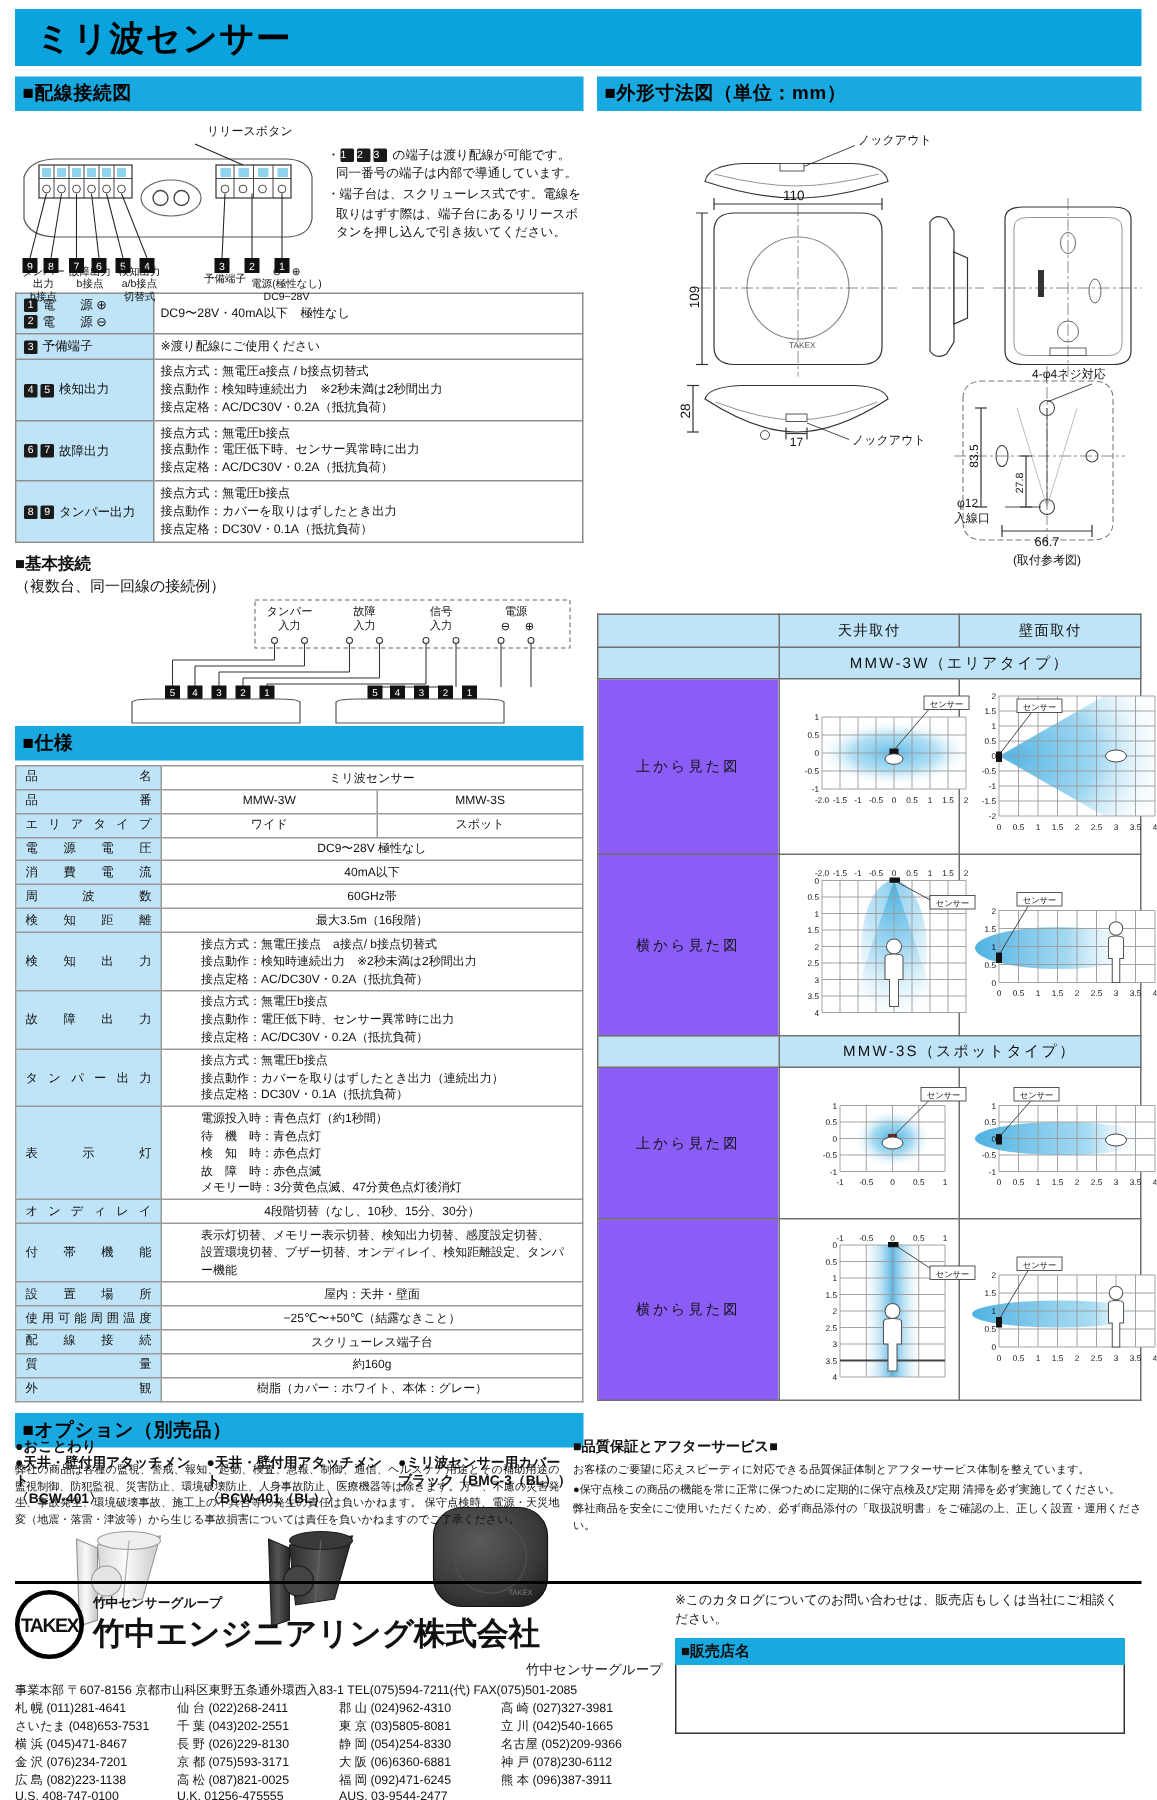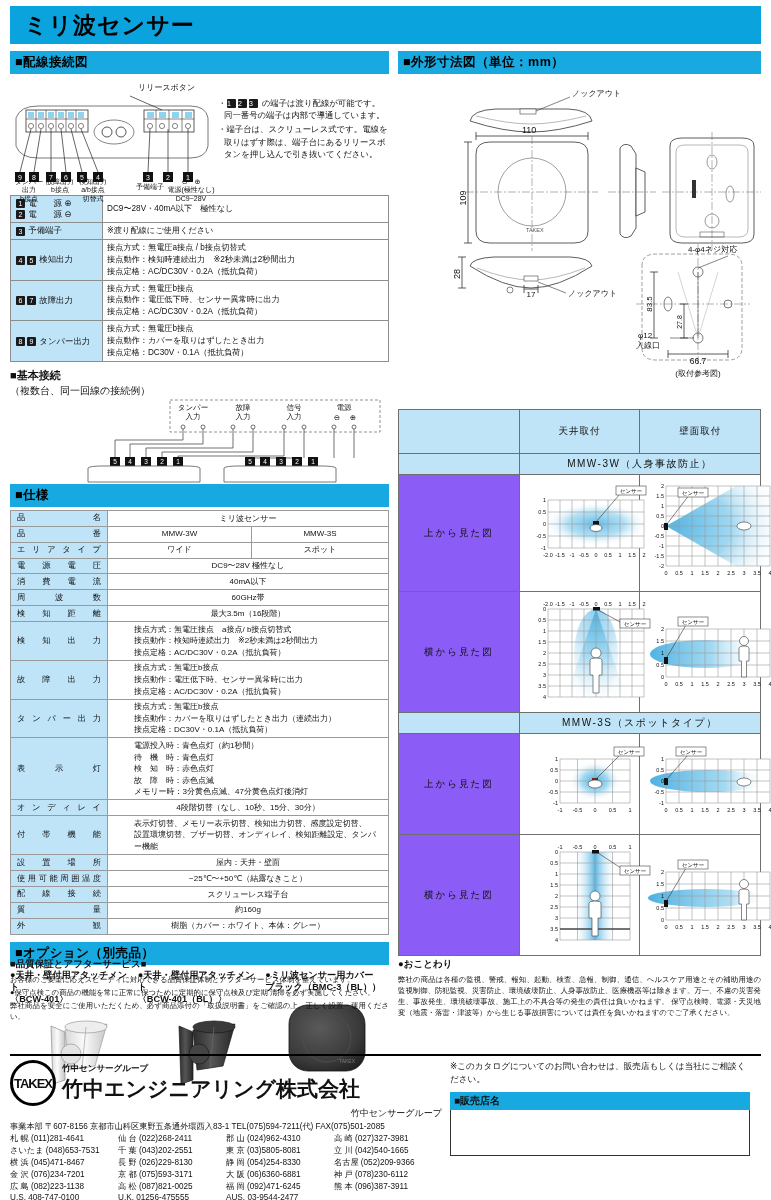--- a/index.html
+++ b/index.html
@@ -90,21 +90,21 @@
   .opt-item { width: 33.3%; }
   .opt-cap { font-size: 9.2px; font-weight: bold; line-height: 1.35; }
   .opt-img { height: 82px; display: flex; align-items: flex-end; justify-content: center; }
 
   
   .dim-wrap { position: relative; height: 330px; margin-top: 2px; }
 
   
   .tbl-area { border: 1px solid #3b3b3b; margin-top: 3px; table-layout: fixed; }
   .tbl-area td { border: 1px solid #6f6f6f; font-size: 9px; text-align: center; }
-  .tbl-area td.hd { background: #bfe3f7; padding: 15px 0; font-size: 9.5px; letter-spacing:1px;}
+  .tbl-area td.hd { background: #bfe3f7; padding: 4px 0; font-size: 9.5px; letter-spacing:1px;}
   .tbl-area td.model { background: #bfe3f7; padding: 3px 0; font-size: 10px; letter-spacing: 1.5px;}
   .tbl-area td.side { background: #8b5cf6; width: 62px; font-size: 9.5px; letter-spacing: 2px;}
   .tbl-area td.cell { background: #fff; padding: 3px 0; }
   .tbl-area td.corner { background: #bfe3f7; }
   .notice-body { font-size: 7.4px; line-height: 1.5; margin-top: 3px; text-align: justify;}
   .notice-body p { margin-bottom: 2px; }
 
   
   .footer { position: absolute; left: 10px; top: 1048px; width: 751px; }
   .foot-cols { display: flex; gap: 8px; }
@@ -602,21 +602,21 @@
 
       <table class="tbl-area">
         <tbody>
             <tr>
           <td class="corner"></td>
           <td class="hd">天井取付</td>
           <td class="hd">壁面取付</td>
         </tr>
         <tr>
           <td class="corner"></td>
-          <td class="model" colspan="2">MMW-3W（人身事故防止）</td>
+          <td class="model" colspan="2">MMW-3W（エリアタイプ）</td>
         </tr>
 
         <tr>
           <td class="side">上から見た図</td>
           <td class="cell">
             <svg width="142" height="100">
               <defs>
                 <radialGradient id="gW1" cx="50%" cy="50%" r="50%">
                   <stop offset="0%" stop-color="#5bb8e6" stop-opacity="0.95"></stop>
                   <stop offset="55%" stop-color="#9fd8f2" stop-opacity="0.8"></stop>
@@ -1069,31 +1069,31 @@
               </g>
             </svg>
           </td>
         </tr>
       </tbody>
         </table>
     </div>
   </div>
 
   <div style="display:flex; gap:9px; position:absolute; left:10px; top:952px; width:751px;">
+    <div style="width:363px;">
+      <div style="font-size:9.5px; font-weight:bold;">●おことわり</div>
+      <div class="notice-body">弊社の商品は各種の監視、警戒、報知、起動、検査、急報、制御、通信、ヘルスケア用途とその補助用途の監視制御、防犯監視、災害防止、環境破壊防止、人身事故防止、医療機器等は除きます。万一、不慮の災害発生、事故発生、環境破壊事故、施工上の不具合等の発生の責任は負いかねます。 保守点検時、電源・天災地変（地震・落雷・津波等）から生じる事故損害については責任を負いかねますのでご了承ください。</div>
+    </div>
     <div style="width:379px;">
       <div style="font-size:9.5px; font-weight:bold;">■品質保証とアフターサービス■</div>
       <div class="notice-body">
         <p>お客様のご要望に応えスピーディに対応できる品質保証体制とアフターサービス体制を整えています。</p>
         <p><span>●保守点検</span><span>この商品の機能を常に正常に保つために定期的に保守点検及び定期 清掃を必ず実施してください。</span></p>
         <p>弊社商品を安全にご使用いただくため、必ず商品添付の「取扱説明書」をご確認の上、正しく設置・運用ください。</p>
       </div>
-    </div>
-    <div style="width:363px;">
-      <div style="font-size:9.5px; font-weight:bold;">●おことわり</div>
-      <div class="notice-body">弊社の商品は各種の監視、警戒、報知、起動、検査、急報、制御、通信、ヘルスケア用途とその補助用途の監視制御、防犯監視、災害防止、環境破壊防止、人身事故防止、医療機器等は除きます。万一、不慮の災害発生、事故発生、環境破壊事故、施工上の不具合等の発生の責任は負いかねます。 保守点検時、電源・天災地変（地震・落雷・津波等）から生じる事故損害については責任を負いかねますのでご了承ください。</div>
     </div>
   </div>
 
   <div class="footer">
     <div style="border-top:2px solid #000; margin-bottom:4px;"></div>
     <div class="foot-cols">
       <div class="foot-left">
         <div class="logo-row">
           <div class="logo-circle">TAKEX</div>
           <div>

